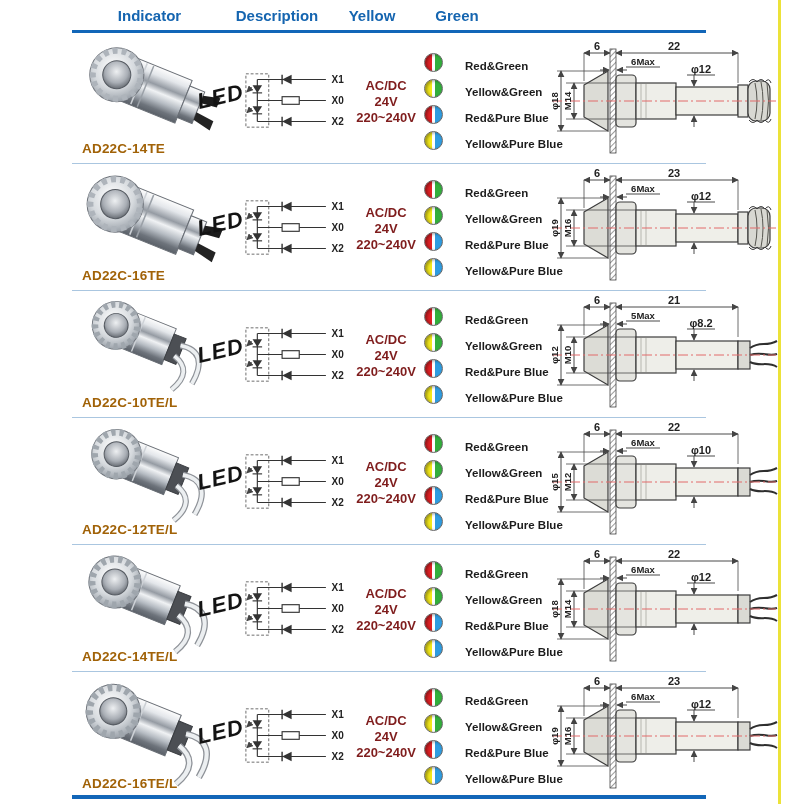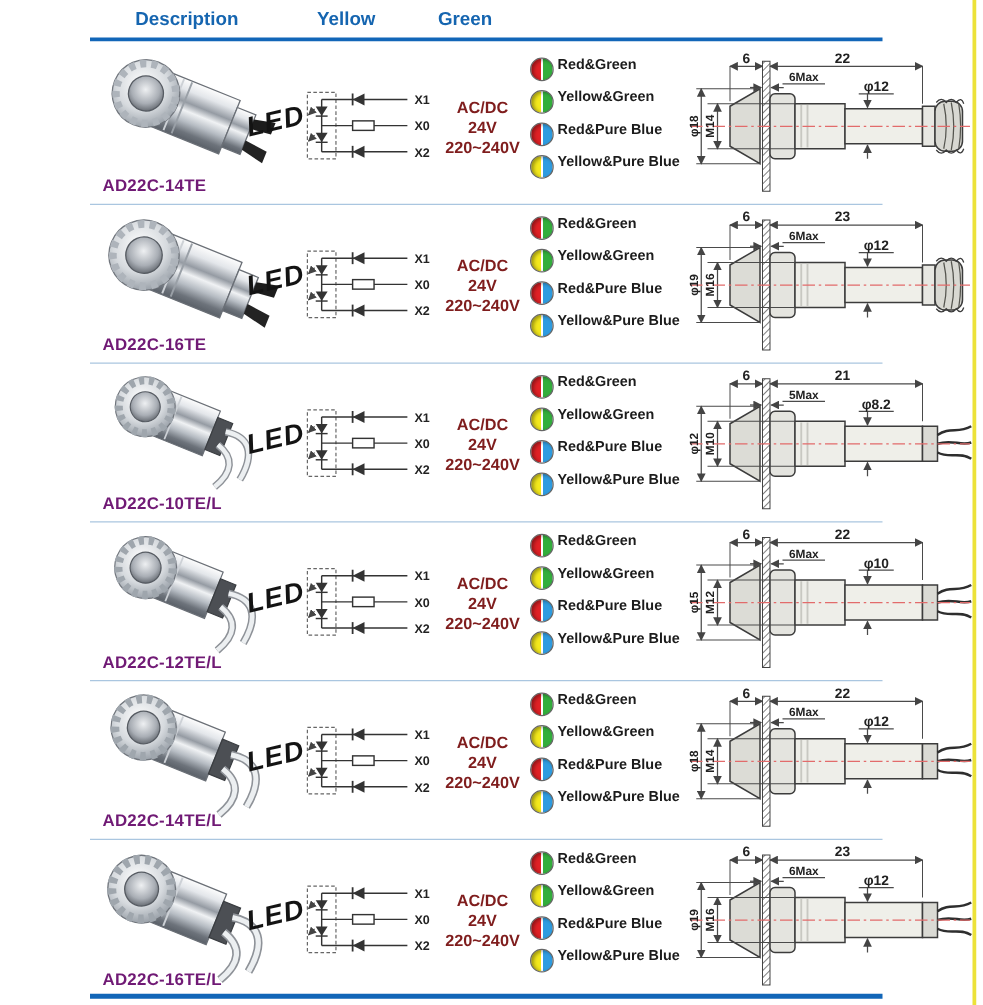--- a/index.html
+++ b/index.html
@@ -16,29 +16,29 @@
   .hcol:nth-child(3){width:90px}
   .hcol:nth-child(4){width:80px}
   .hcol:nth-child(5){width:209px;padding-left:30px}
   .hrule{position:absolute;left:72px;top:30px;width:634px;height:3px;background:#1266b8}
   .bottomrule{position:absolute;left:72px;top:795px;width:634px;height:4px;background:#1266b8}
   
   .rows{position:absolute;left:0;top:37px;width:786px}
   .row{position:relative;height:127px}
   .sep{position:absolute;left:72px;bottom:0;width:634px;height:1px;background:#aac6e0}
   .photo{position:absolute;left:72px;top:2px;width:154px;height:100px;overflow:visible}
-  .model{position:absolute;left:82px;top:104px;font-size:13.5px;font-weight:bold;color:#701a75;letter-spacing:.2px}
+  .model{position:absolute;left:82px;top:104px;font-size:13.5px;font-weight:bold;color:#a16207;letter-spacing:.2px}
   .ledtag{position:absolute;left:197px;top:47px;font-size:22px;font-weight:bold;font-style:italic;
           transform:rotate(-13deg);color:#131313;letter-spacing:1px}
   .circuit{position:absolute;left:244px;top:33px;width:100px;height:61px;overflow:visible}
   .ct{font-size:10.5px;font-weight:bold;fill:#222222}
   .voltage{position:absolute;left:340px;top:41px;width:92px;text-align:center;font-weight:bold;
            font-size:13px;color:#7f1d1d;line-height:1.22}
   .colors{position:absolute;left:424px;top:9px;margin:0;padding:0;list-style:none}
-  .copt{display:flex;align-items:flex-start;gap:3px;height:26px}
+  .copt{display:flex;align-items:flex-end;gap:22px;height:26px}
   .swatch{width:17px;height:17px;border-radius:50%;border:1px solid #666;flex:none;
           box-shadow:inset 2px 1px 3px rgba(0,0,0,.35)}
   .clabel{font-size:11.5px;font-weight:bold;color:#1c1c1c;white-space:nowrap}
   .contour{position:absolute;left:550px;top:0;width:228px;height:127px;overflow:visible}
   .dim{font-family:"Liberation Sans",sans-serif;font-size:11px;font-weight:bold;fill:#222;text-anchor:middle}
   .dim.small{font-size:9.5px}
 </style>
 </head>
 <body>
 
@@ -162,20 +162,21 @@
     </g>
     <g id="centerline-sym">
       <line x1="2" y1="64" x2="226" y2="64" stroke="#e26b6b" stroke-width="1" stroke-dasharray="10 3 2 3"></line>
     </g>
   </defs>
 </svg>
 
 <div class="edge-stripe"></div>
 
 <header class="hdr">
+  <span class="hcol">Indicator</span>
   <span class="hcol">Description</span>
   <span class="hcol">Yellow</span>
   <span class="hcol">Green</span>
 </header>
 <div class="hrule"></div>
 
 <main class="rows">
 
   <section class="row">
     <svg class="photo" viewBox="0 0 150 100">

